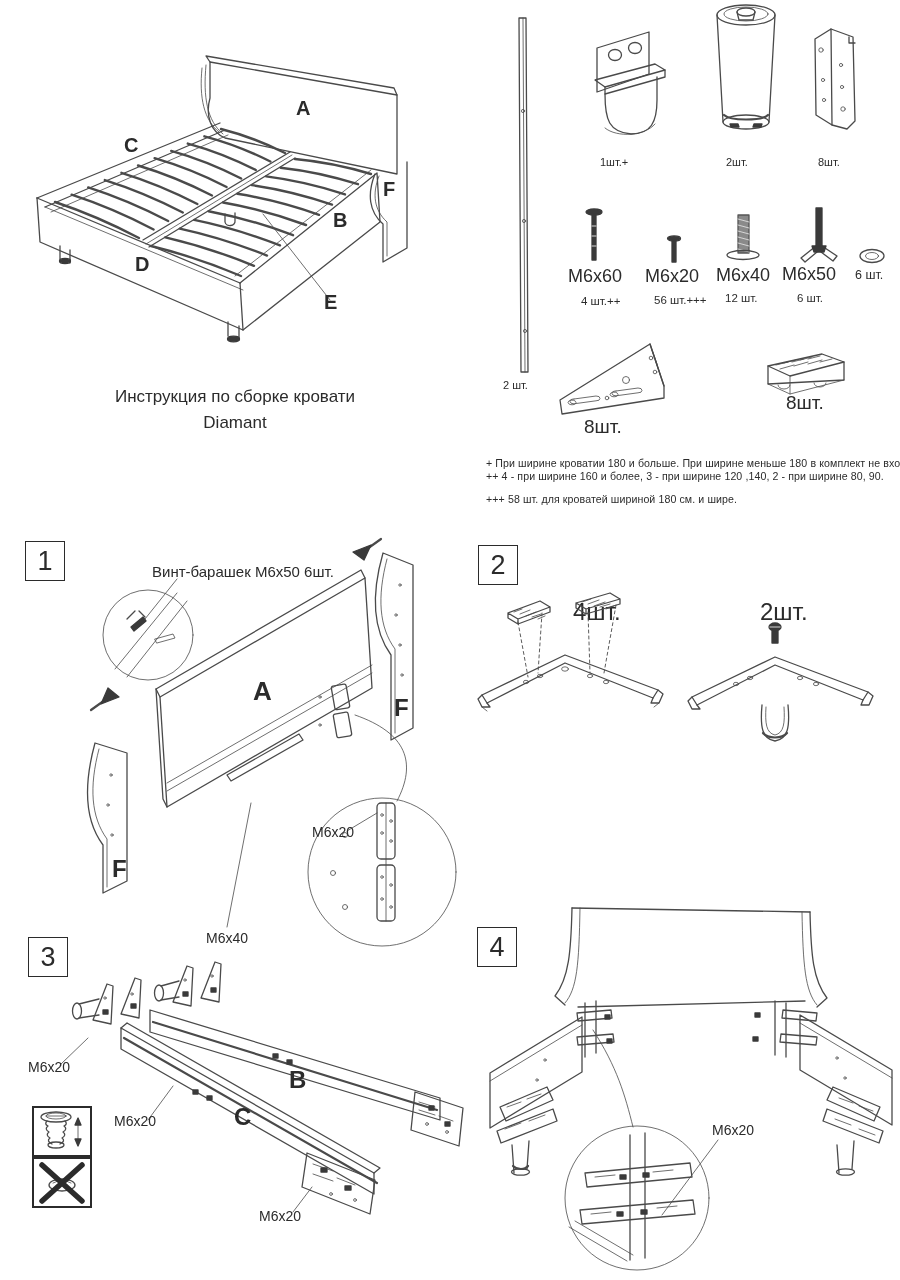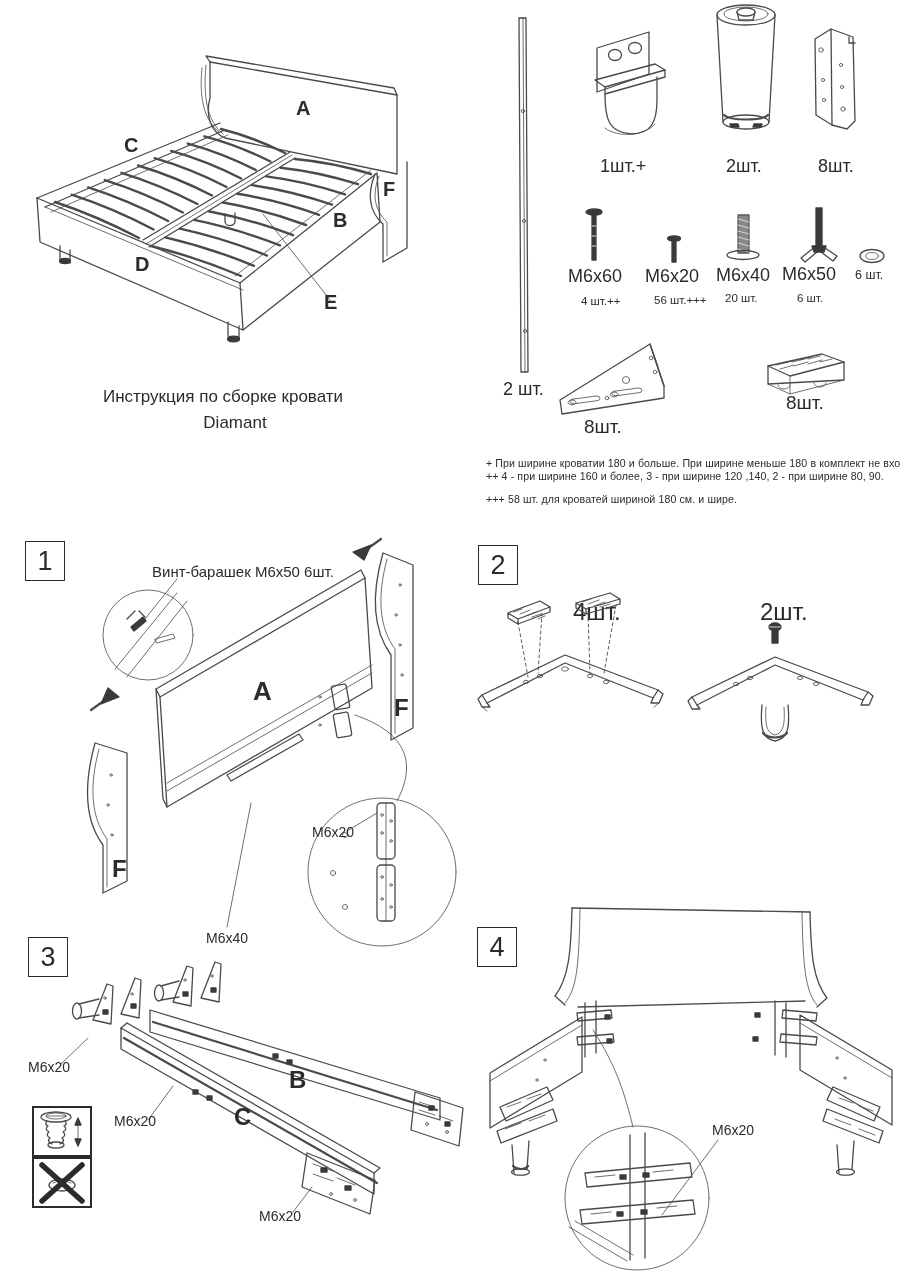--- a/index.html
+++ b/index.html
@@ -9,21 +9,21 @@
   svg *{vector-effect:non-scaling-stroke;}
   path,line,circle,ellipse,rect,polyline,polygon{fill:none;stroke:#4a4a4a;stroke-width:1.3;stroke-linejoin:round;stroke-linecap:round;}
   .slat{stroke-width:2.4;}
   .thin{stroke-width:0.8;}
   .thick{stroke-width:2.2;}
   .xthick{stroke-width:5.5;stroke:#2b2b2b;}
   .dark{fill:#3a3a3a;stroke:#3a3a3a;}
   .dashed{stroke-dasharray:3,3;stroke-width:0.9;}
   .lbl{position:absolute;white-space:nowrap;}
   .letter{font-size:20px;font-weight:600;color:#2b2b2b;}
-  .qty{font-size:18px;}
+  .qty{font-size:11px;}
   .qty-big{font-size:24px;margin-left:8px;}
   .boltname{font-size:18px;}
   .count{font-size:11.5px;text-align:right;}
   .mlabel{font-size:14px;}
   .stepnum{position:absolute;width:38px;height:38px;border:1.6px solid #2b2b2b;
            font-size:27px;line-height:38px;text-align:center;background:#fff;}
   .iconbox{position:absolute;width:56px;height:47px;border:2.2px solid #2b2b2b;background:#fff;}
   .title{font-size:17px;}
   .fnote{font-size:10.6px;letter-spacing:0.1px;}
 </style>
@@ -93,21 +93,21 @@
 
     <path class="thin" d="M315,278 L248,192"></path>
   </svg>
   <div class="lbl letter" style="left:296px;top:97px">A</div>
   <div class="lbl letter" style="left:124px;top:134px">C</div>
   <div class="lbl letter" style="left:383px;top:178px">F</div>
   <div class="lbl letter" style="left:333px;top:209px">B</div>
   <div class="lbl letter" style="left:135px;top:253px">D</div>
   <div class="lbl letter" style="left:324px;top:291px">E</div>
 
-  <div class="lbl title" style="left:48px;top:387px;width:350px;text-align:center">Инструкция по сборке кровати</div>
+  <div class="lbl title" style="left:60px;top:387px;width:350px;text-align:center">Инструкция по сборке кровати</div>
   <div class="lbl title" style="left:60px;top:413px;width:350px;text-align:center">Diamant</div>
 
   <svg style="left:512px;top:16px" width="24" height="362" viewBox="0 0 24 362">
     <path d="M7,2 L14,2 L16,356 L9,356 Z"></path>
     <path class="thin" d="M11,2 L13,356"></path>
     <circle class="thin" cx="11" cy="95" r="1.6"></circle>
       <circle class="thin" cx="12" cy="205" r="1.6"></circle>
       <circle class="thin" cx="13" cy="315" r="1.6"></circle>
   </svg>
 
@@ -171,21 +171,21 @@
     <ellipse cx="16" cy="10" rx="12" ry="6.5"></ellipse>
     <ellipse class="thin" cx="16" cy="10" rx="6.5" ry="3.5"></ellipse>
   </svg>
   <div class="lbl boltname" style="left:568px;top:266px">M6x60</div>
   <div class="lbl boltname" style="left:645px;top:266px">M6x20</div>
   <div class="lbl boltname" style="left:716px;top:265px">M6x40</div>
   <div class="lbl boltname" style="left:782px;top:264px">M6x50</div>
   <div class="lbl count" style="font-size:12.5px;left:855px;top:268px">6 шт.</div>
   <div class="lbl count" style="left:581px;top:295px">4 шт.++</div>
   <div class="lbl count" style="left:654px;top:294px">56 шт.+++</div>
-  <div class="lbl count" style="left:725px;top:292px">20 шт.</div>
+  <div class="lbl count" style="left:725px;top:292px">12 шт.</div>
   <div class="lbl count" style="left:797px;top:292px">6 шт.</div>
 
   <div class="lbl qty" style="left:503px;top:379px">2 шт.</div>
 
   <svg style="left:552px;top:328px" width="140" height="96" viewBox="0 0 140 96">
     <path d="M8,72 L98,16 L112,58 L112,70 L10,86 Z"></path>
     <path d="M98,16 L112,58"></path>
     <path class="thin" d="M100,22 l5,14 M104,34 l4,12"></path>
     <circle class="thin" cx="74" cy="52" r="3.5"></circle>
     <circle class="thin" cx="99" cy="30" r="1.8"></circle>

